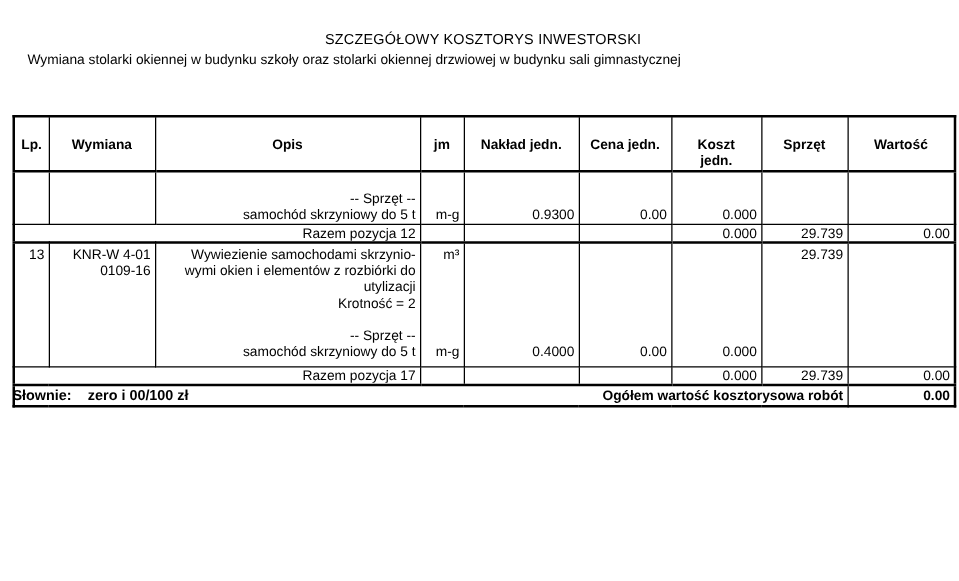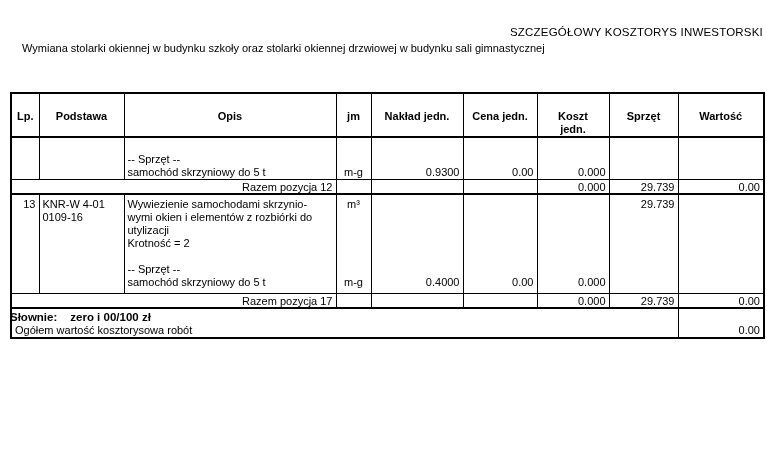--- a/index.html
+++ b/index.html
@@ -7,38 +7,39 @@
   body {
     width: 767px; height: 465px;
     background: #ffffff;
     font-family: "Liberation Sans", sans-serif;
     color: #000;
   }
   .page { position: relative; width: 767px; height: 465px; background: #fff; overflow: hidden; }
 
   .doc-title {
     position: absolute; top: 26px; left: 10px; width: 753px;
-    text-align: right; font-size: 11.5px; letter-spacing: 0.2px;
+    text-align: center; font-size: 11.5px; letter-spacing: 0.2px;
   }
   .doc-subtitle {
     position: absolute; top: 42px; left: 22px;
     font-size: 11px; white-space: nowrap;
   }
 
   table.kosztorys {
     position: absolute; left: 10px; top: 92px;
     width: 753px; border-collapse: collapse; table-layout: fixed;
     border: 2px solid #000;
     font-size: 11px;
   }
   .kosztorys th, .kosztorys td {
     border: 1px solid #000;
     padding: 0 3px;
     vertical-align: top;
     overflow: hidden;
+    text-align: right;
   }
   .kosztorys th {
     font-weight: bold; text-align: center;
     border-bottom: 2px solid #000;
     padding-top: 16px; height: 34px;
     font-size: 11px; line-height: 13px;
   }
   .line { height: 13px; line-height: 13px; white-space: nowrap; }
   .num  { text-align: right; padding-right: 4px; }
   .ctr  { text-align: center; }
@@ -49,22 +50,22 @@
   tr.row-pos13 td { height: 99px; padding-top: 3px; }
 
   tr.razem td {
     border-bottom: 2px solid #000;
     height: 14px; line-height: 12px;
     font-weight: normal; padding-top: 1px;
   }
   .razem-label { text-align: right; }
 
   tr.ogolem td {
-    font-weight: normal;
-    height: 16px; line-height: 13px; padding-top: 15px; margin-top: 24px;
+    font-weight: bold;
+    height: 16px; line-height: 13px; padding-top: 2px; margin-top: 24px;
   }
 
   .slownie {
     position: absolute; left: 10px; top: 311px;
     font-size: 11.5px; font-weight: bold;
   }
   .slownie .value { margin-left: 13px; }
 </style>
 </head>
 <body>
@@ -83,21 +84,21 @@
         <col style="width:92px">
         <col style="width:74px">
       <col style="width:72px">
         <col style="width:69px">
         <col style="width:86px">
     </colgroup>
 
     <tbody>
         <tr>
       <th>Lp.</th>
-      <th>Podstawa</th>
+      <th>Wymiana</th>
       <th>Opis</th>
       <th>jm</th>
       <th>Nakład jedn.</th>
       <th>Cena jedn.</th>
       <th>
             <div class="line">Koszt</div>
             <div class="line">jedn.</div>
           </th>
       <th>Sprzęt</th>
       <th>Wartość</th>

